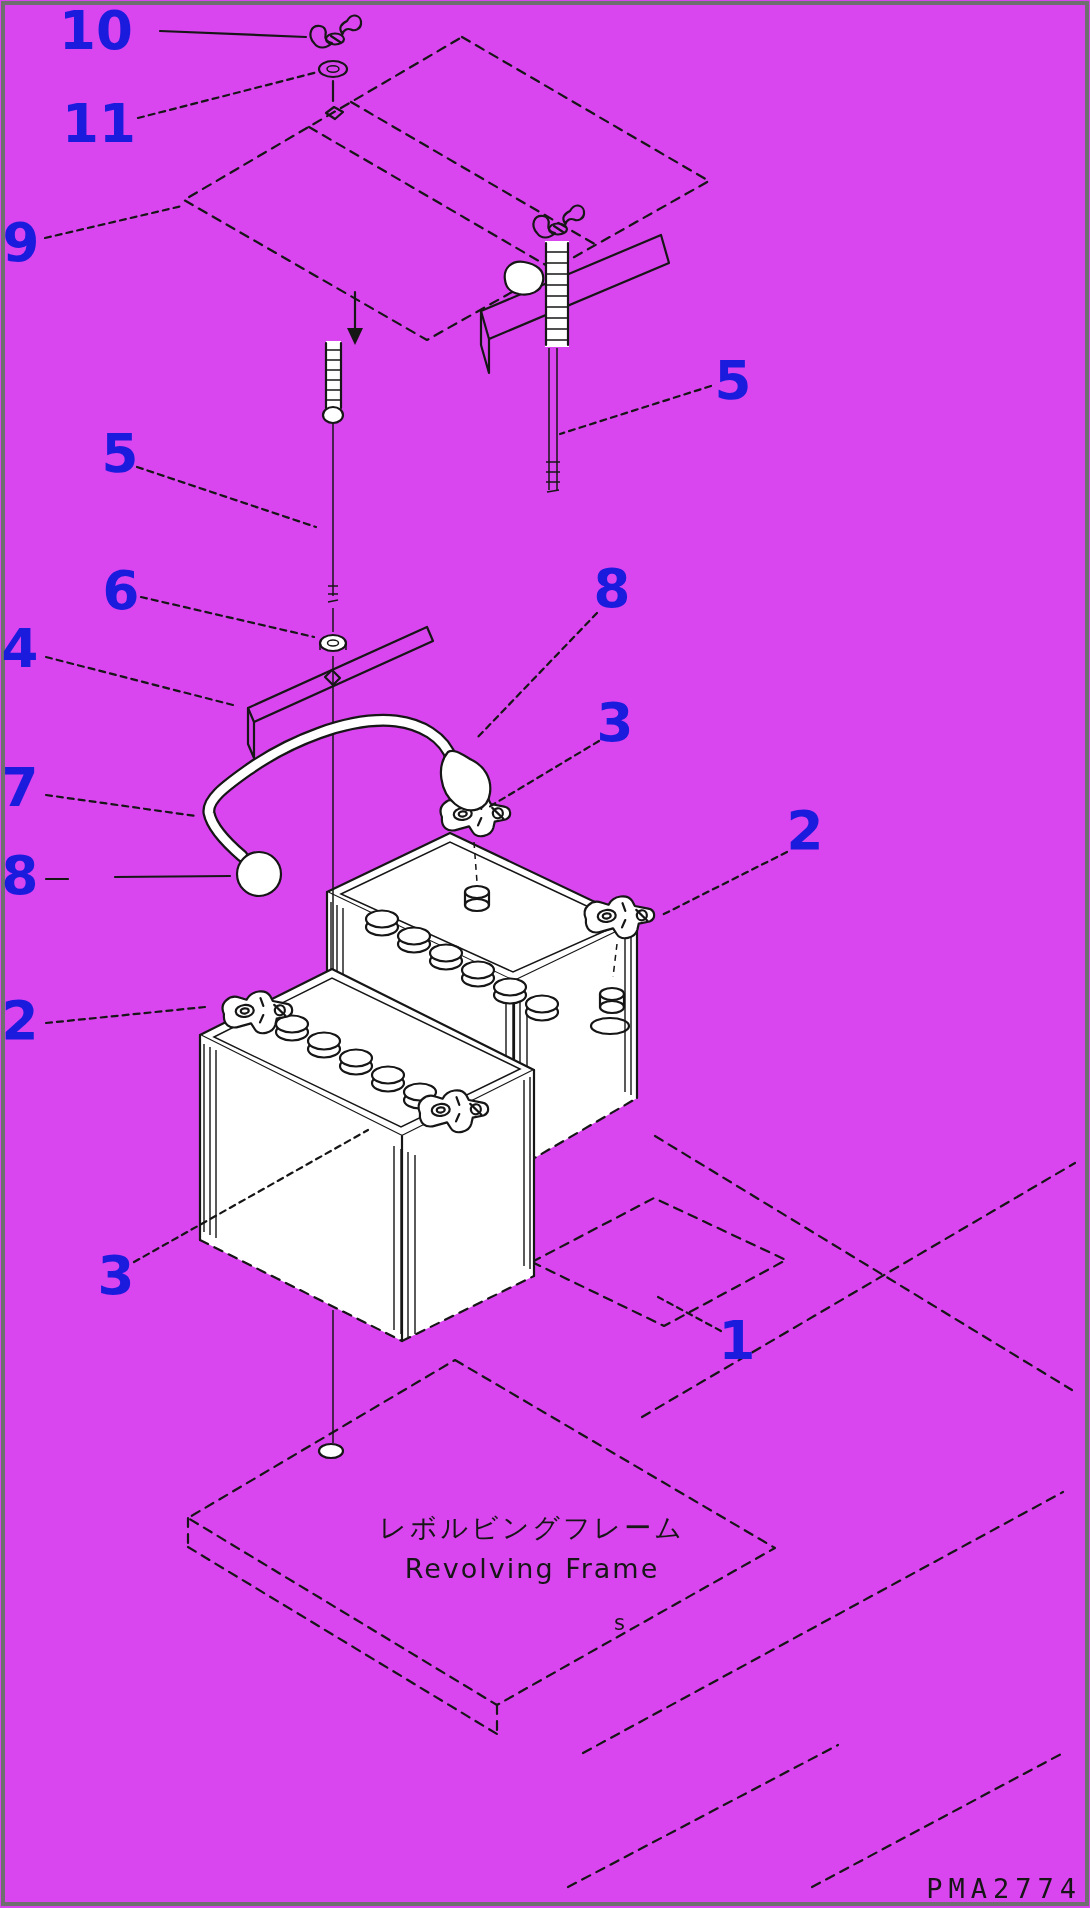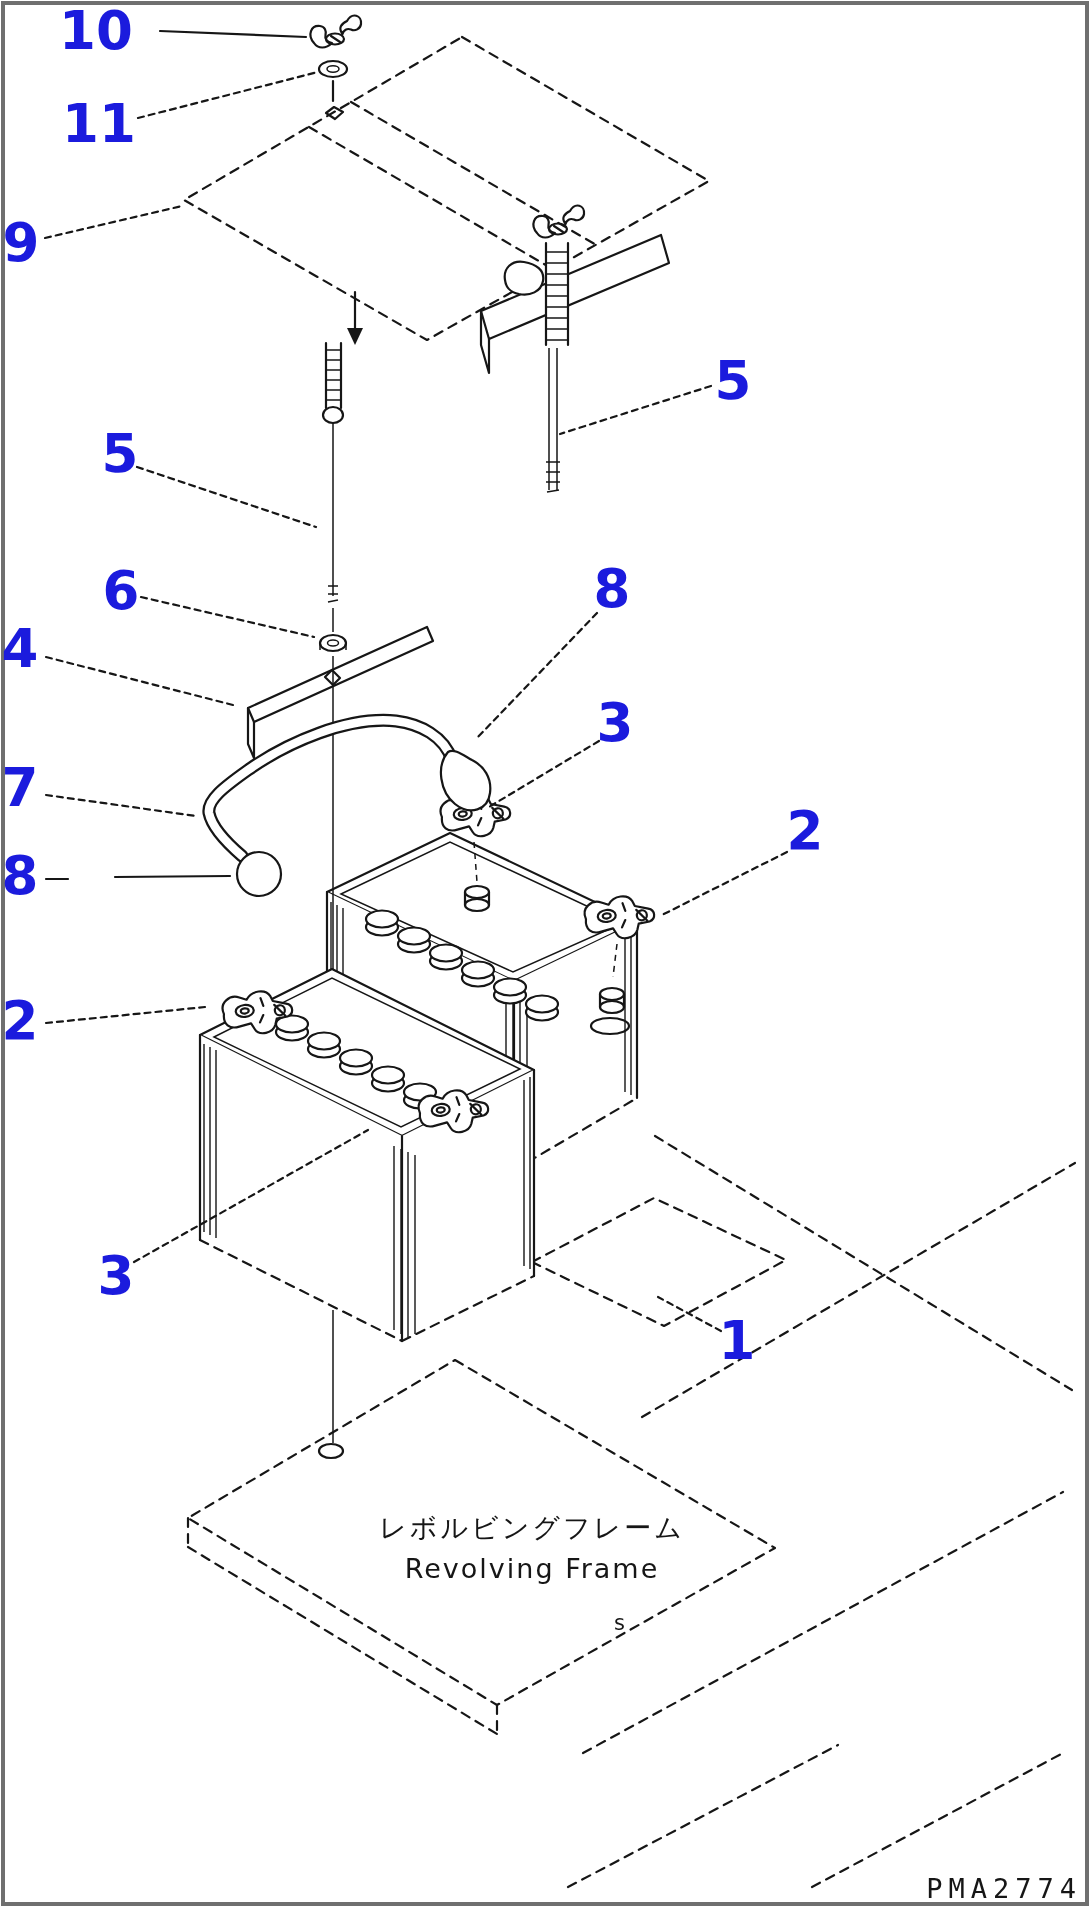--- a/index.html
+++ b/index.html
@@ -1,16 +1,16 @@
 <!DOCTYPE html>
 <html><head>
 <meta charset="utf-8">
 <style>
   html,body{margin:0;padding:0;background:#e8e8e8;}
-  .page{position:relative;width:1090px;height:1908px;background:#ffffff;margin:0 auto;
+  .page{position:relative;width:1090px;height:1908px;background:#d946ef;margin:0 auto;
         font-family:"DejaVu Sans",sans-serif;overflow:hidden;}
   svg{display:block;width:1090px;height:1908px;}
   .ln{stroke:#161616;stroke-width:2.2;fill:none;stroke-linecap:round;stroke-linejoin:round;}
   .thin{stroke:#161616;stroke-width:1.5;fill:none;}
   .rib{stroke:#161616;stroke-width:1.4;fill:none;}
   .wfill{fill:#ffffff;stroke:#161616;stroke-width:2.2;stroke-linejoin:round;}
   .wface{fill:#ffffff;stroke:none;}
   .dsh{stroke-dasharray:9 7;}
   .dsh2{stroke-dasharray:6 5;}
   .cable-out{stroke:#161616;stroke-width:13;fill:none;stroke-linecap:round;}

